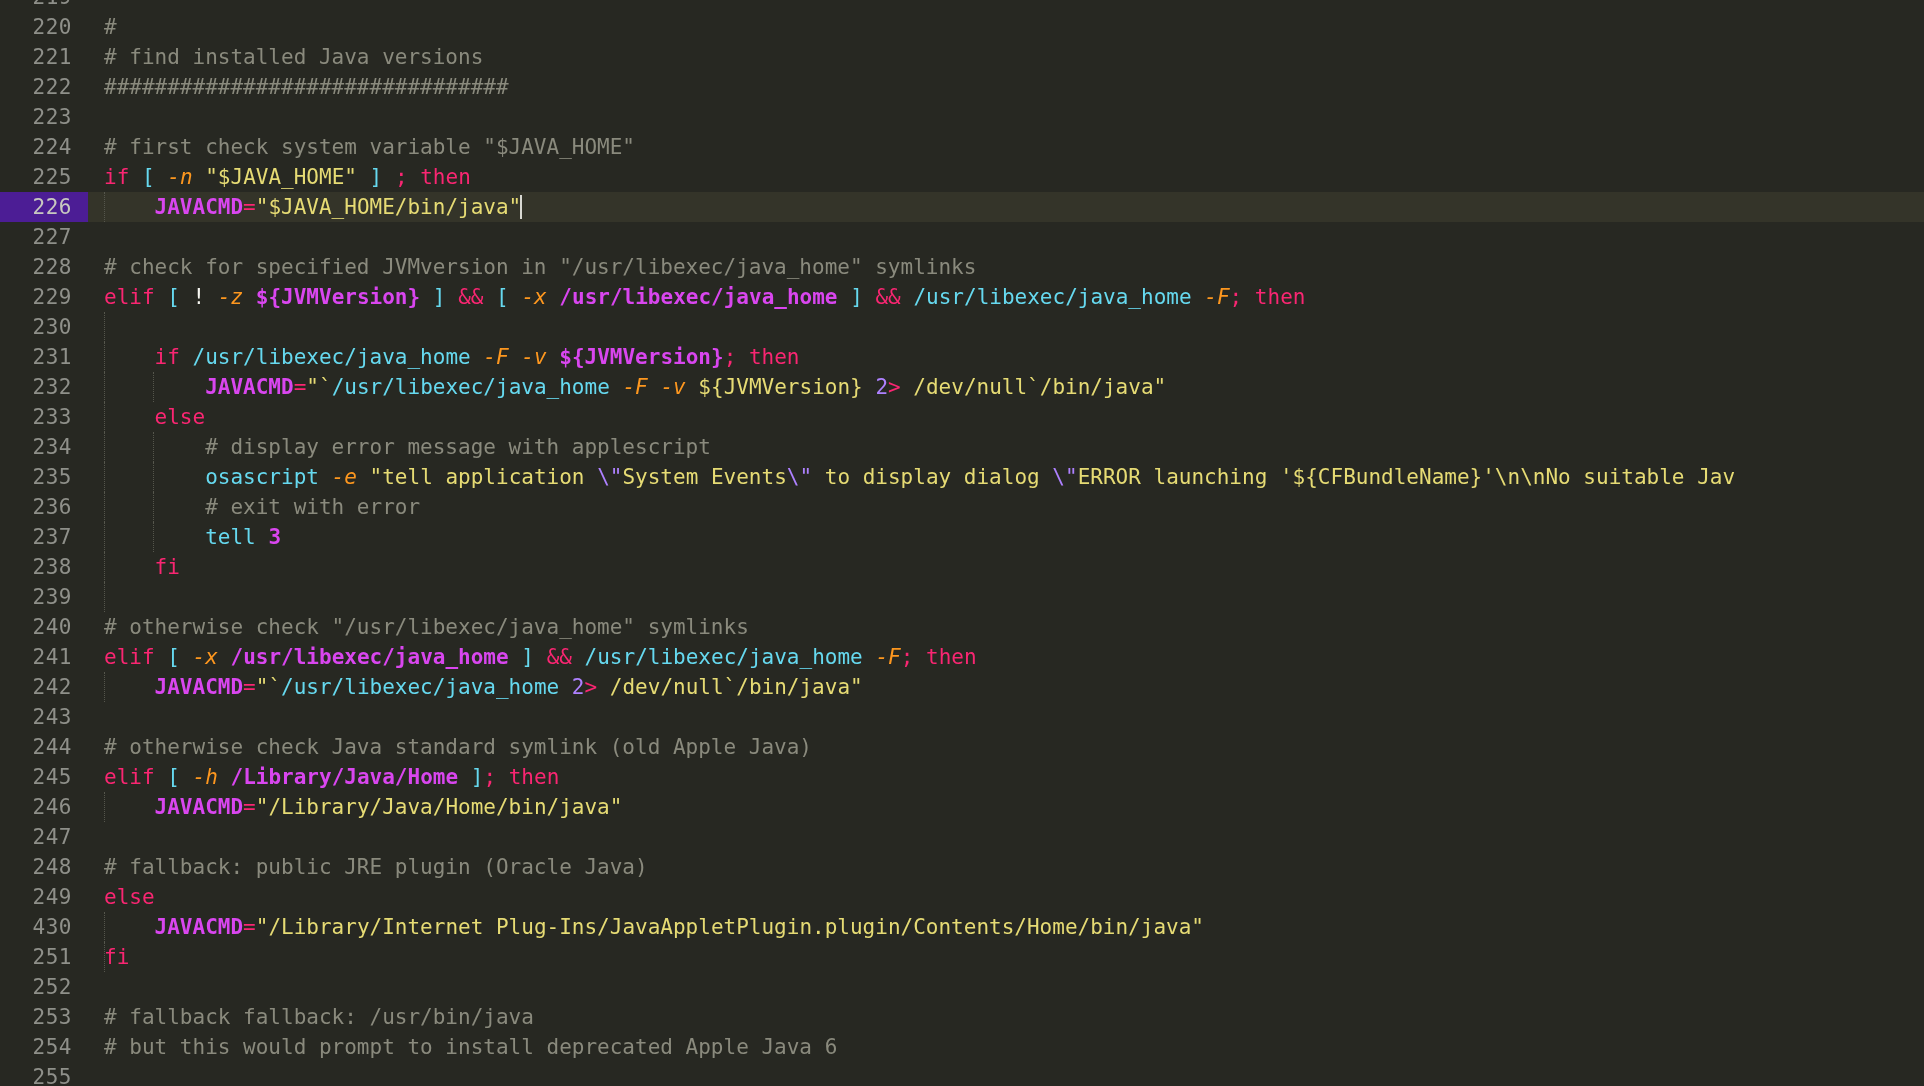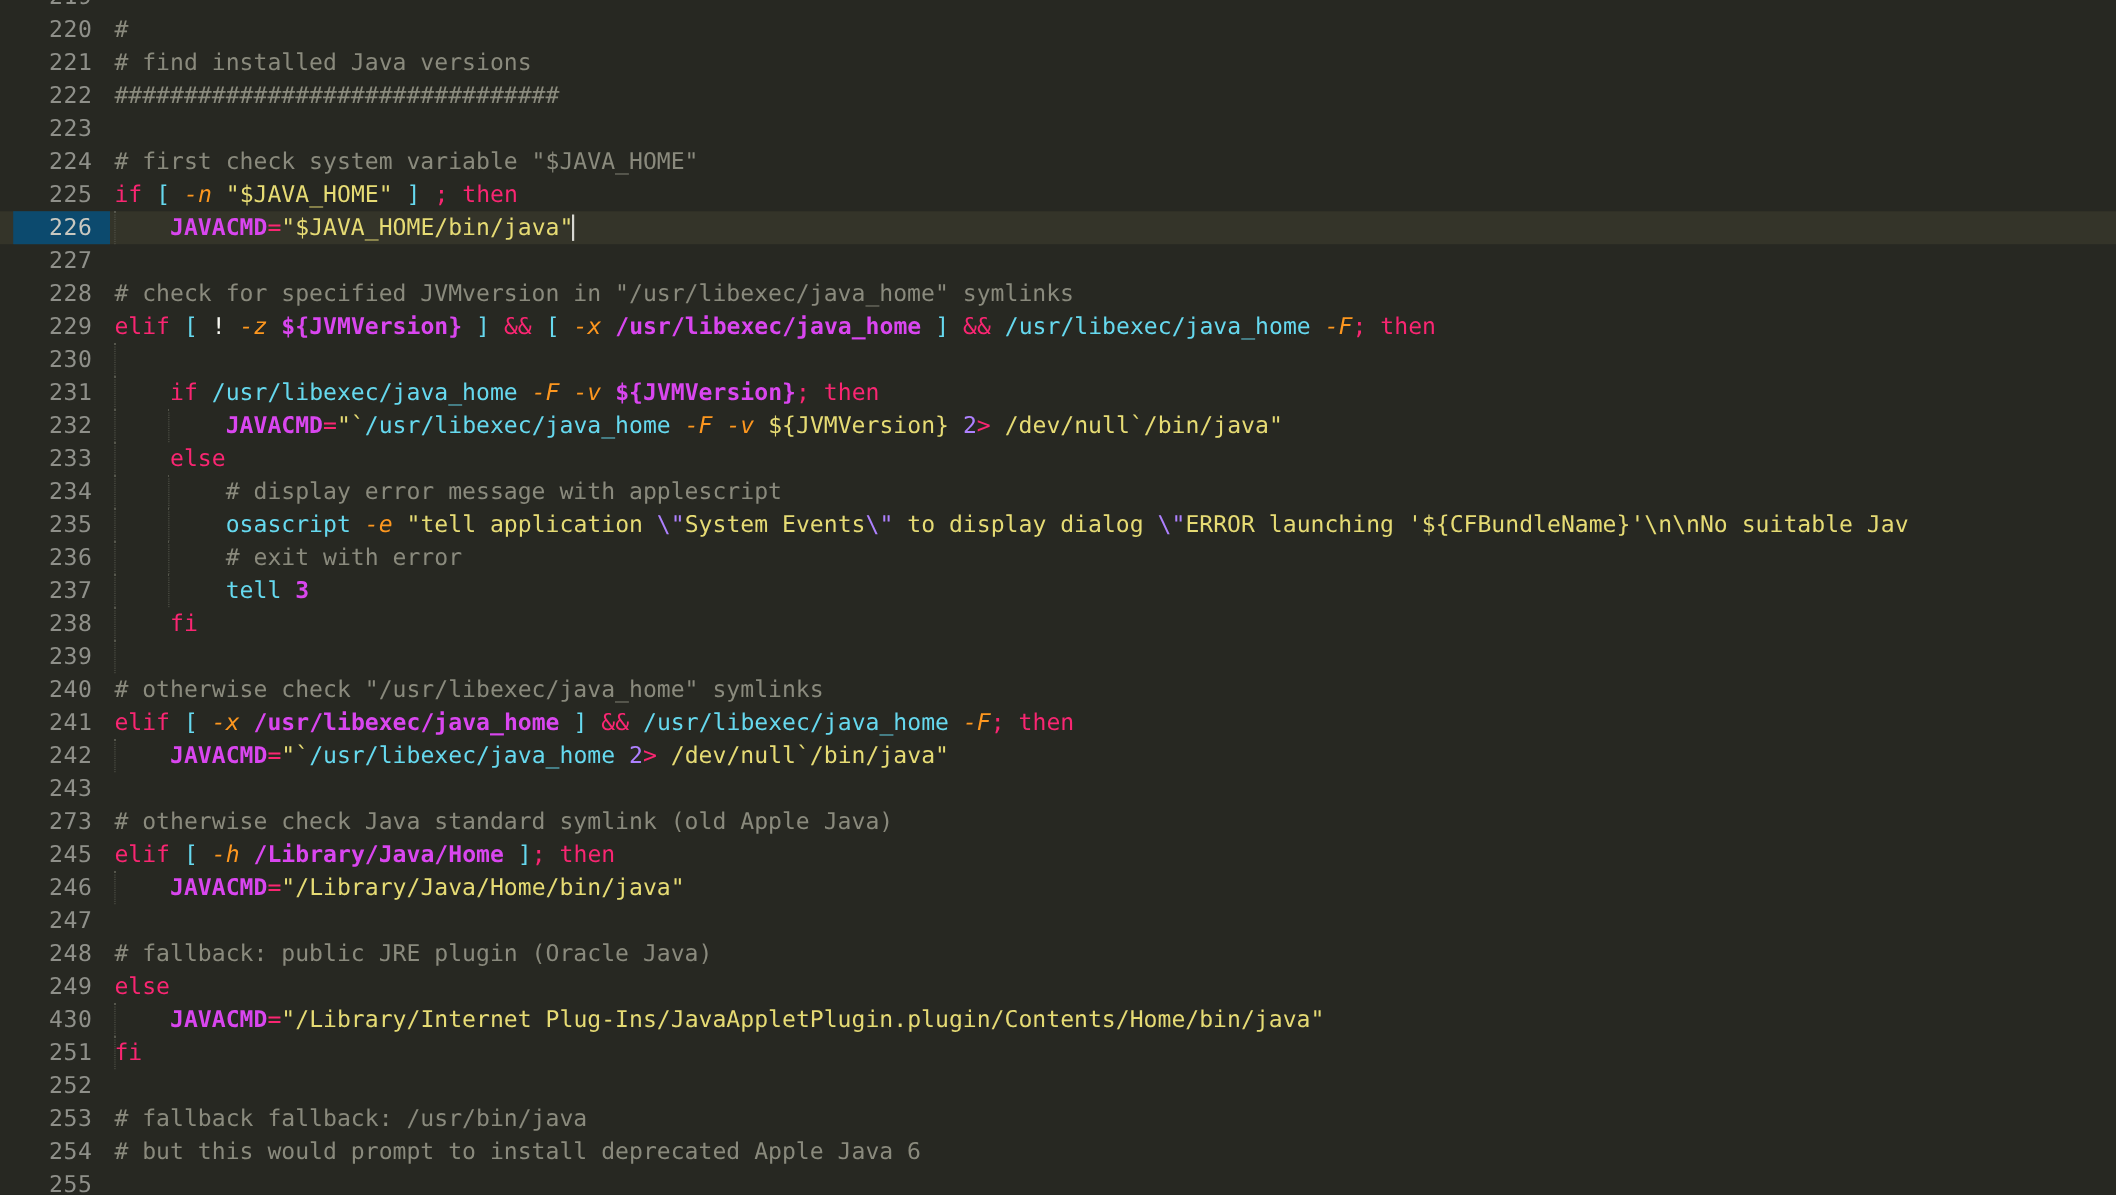--- a/index.html
+++ b/index.html
@@ -45,25 +45,24 @@
     left: 0;
     top: 0;
     width: 88px;
     height: 30px;
     text-align: right;
     padding-right: 16px;
     box-sizing: border-box;
     color: #8f908a;
     font-size: 21px;
     letter-spacing: 0.5px;
-    margin-left: 12px;
   }
 
   .line.current .gutter {
-    background: #0c4a6e;
+    background: #4c1d95;
     color: #c8c8c0;
   }
 
   .code {
     position: absolute;
     left: 104px;
     top: 0;
     height: 30px;
     white-space: pre;
   }
@@ -124,21 +123,21 @@
       <div class="line"><div class="gutter">234</div><div class="guide g1"></div><div class="guide g2"></div><div class="code"><span class="t-com">        # display error message with applescript</span></div></div>
       <div class="line"><div class="gutter">235</div><div class="guide g1"></div><div class="guide g2"></div><div class="code"><span class="t-txt">        </span><span class="t-fn">osascript</span><span class="t-txt"> </span><span class="t-flag">-e</span><span class="t-txt"> </span><span class="t-str">"tell application </span><span class="t-esc">\"</span><span class="t-str">System Events</span><span class="t-esc">\"</span><span class="t-str"> to display dialog </span><span class="t-esc">\"</span><span class="t-str">ERROR launching '${CFBundleName}'\n\nNo suitable Jav</span></div></div>
       <div class="line"><div class="gutter">236</div><div class="guide g1"></div><div class="guide g2"></div><div class="code"><span class="t-com">        # exit with error</span></div></div>
       <div class="line"><div class="gutter">237</div><div class="guide g1"></div><div class="guide g2"></div><div class="code"><span class="t-txt">        </span><span class="t-fn">tell</span><span class="t-txt"> </span><span class="t-bold">3</span></div></div>
       <div class="line"><div class="gutter">238</div><div class="guide g1"></div><div class="code"><span class="t-txt">    </span><span class="t-kw">fi</span></div></div>
       <div class="line"><div class="gutter">239</div><div class="guide g1"></div><div class="code"></div></div>
       <div class="line"><div class="gutter">240</div><div class="code"><span class="t-com"># otherwise check "/usr/libexec/java_home" symlinks</span></div></div>
       <div class="line"><div class="gutter">241</div><div class="code"><span class="t-kw">elif</span><span class="t-txt"> </span><span class="t-br">[</span><span class="t-txt"> </span><span class="t-flag">-x</span><span class="t-txt"> </span><span class="t-bold">/usr/libexec/java_home</span><span class="t-txt"> </span><span class="t-br">]</span><span class="t-txt"> </span><span class="t-op">&amp;&amp;</span><span class="t-txt"> </span><span class="t-fn">/usr/libexec/java_home</span><span class="t-txt"> </span><span class="t-flag">-F</span><span class="t-kw">;</span><span class="t-txt"> </span><span class="t-kw">then</span></div></div>
       <div class="line"><div class="gutter">242</div><div class="guide g1"></div><div class="code"><span class="t-txt">    </span><span class="t-bold">JAVACMD</span><span class="t-op">=</span><span class="t-str">"`</span><span class="t-fn">/usr/libexec/java_home</span><span class="t-txt"> </span><span class="t-num">2</span><span class="t-op">&gt;</span><span class="t-str"> /dev/null`/bin/java"</span></div></div>
       <div class="line"><div class="gutter">243</div><div class="code"></div></div>
-      <div class="line"><div class="gutter">273</div><div class="code"><span class="t-com"># otherwise check Java standard symlink (old Apple Java)</span></div></div>
+      <div class="line"><div class="gutter">244</div><div class="code"><span class="t-com"># otherwise check Java standard symlink (old Apple Java)</span></div></div>
       <div class="line"><div class="gutter">245</div><div class="code"><span class="t-kw">elif</span><span class="t-txt"> </span><span class="t-br">[</span><span class="t-txt"> </span><span class="t-flag">-h</span><span class="t-txt"> </span><span class="t-bold">/Library/Java/Home</span><span class="t-txt"> </span><span class="t-br">]</span><span class="t-kw">;</span><span class="t-txt"> </span><span class="t-kw">then</span></div></div>
       <div class="line"><div class="gutter">246</div><div class="guide g1"></div><div class="code"><span class="t-txt">    </span><span class="t-bold">JAVACMD</span><span class="t-op">=</span><span class="t-str">"/Library/Java/Home/bin/java"</span></div></div>
       <div class="line"><div class="gutter">247</div><div class="code"></div></div>
       <div class="line"><div class="gutter">248</div><div class="code"><span class="t-com"># fallback: public JRE plugin (Oracle Java)</span></div></div>
       <div class="line"><div class="gutter">249</div><div class="code"><span class="t-kw">else</span></div></div>
       <div class="line"><div class="gutter">430</div><div class="guide g1"></div><div class="code"><span class="t-txt">    </span><span class="t-bold">JAVACMD</span><span class="t-op">=</span><span class="t-str">"/Library/Internet Plug-Ins/JavaAppletPlugin.plugin/Contents/Home/bin/java"</span></div></div>
       <div class="line"><div class="gutter">251</div><div class="guide g1"></div><div class="code"><span class="t-kw">fi</span></div></div>
       <div class="line"><div class="gutter">252</div><div class="code"></div></div>
       <div class="line"><div class="gutter">253</div><div class="code"><span class="t-com"># fallback fallback: /usr/bin/java</span></div></div>
       <div class="line"><div class="gutter">254</div><div class="code"><span class="t-com"># but this would prompt to install deprecated Apple Java 6</span></div></div>

